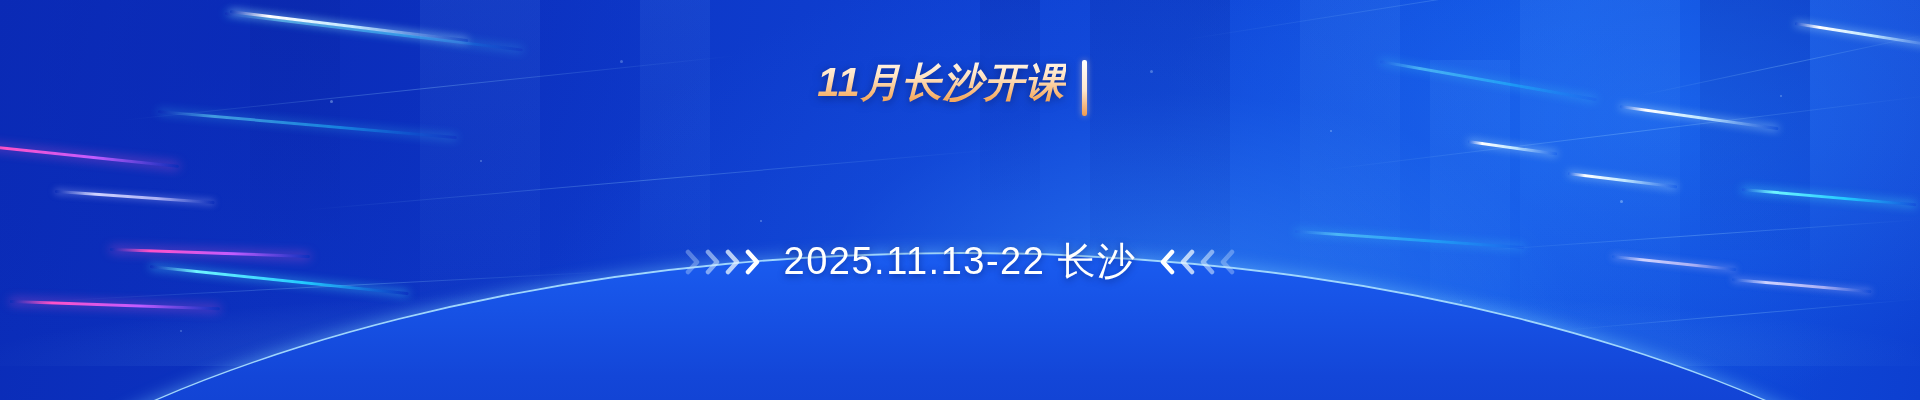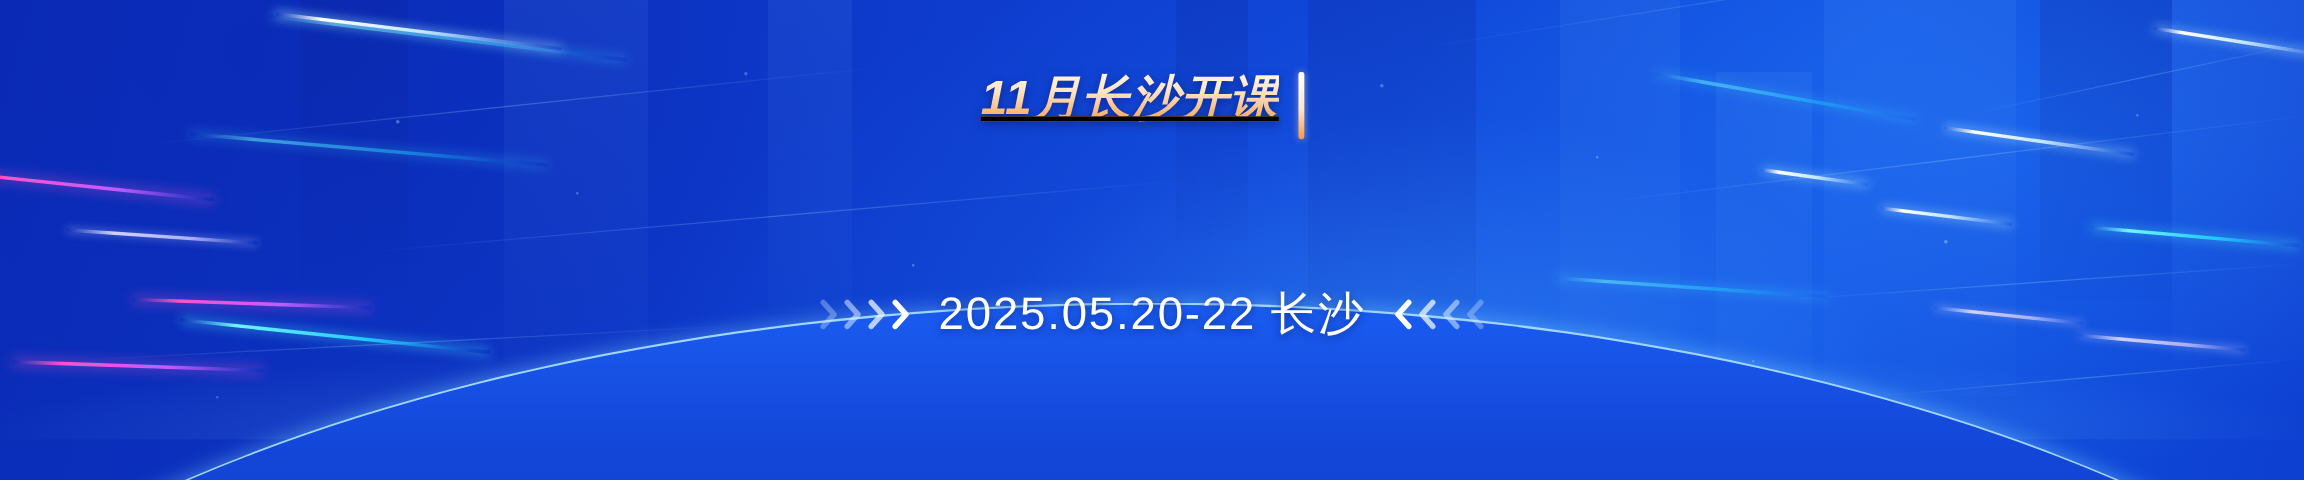--- a/index.html
+++ b/index.html
@@ -46,21 +46,21 @@
     border-radius:50% 50% 0 0 / 100% 100% 0 0;
     background:radial-gradient(ellipse 60% 100% at 50% 100%, rgba(140,215,255,.30), rgba(140,215,255,0) 70%);
     pointer-events:none;
   }
 
   
   #content{ position:absolute; inset:0; z-index:30; }
 
   #kicker-row{
     position:absolute; top:56px; left:0; width:1920px;
-    display:flex; justify-content:center; align-items:flex-start; gap:16px;text-decoration:underline;
+    display:flex; justify-content:center; align-items:flex-start; gap:16px;
   }
   #kicker{
     font-size:40px; font-weight:700; font-style:italic; letter-spacing:1px;
     line-height:1; padding-top:6px;
     background:linear-gradient(180deg, #fff6ea 8%, #ffe3c2 45%, #f5a85c 96%);
     -webkit-background-clip:text; background-clip:text; color:transparent;
     -webkit-text-fill-color:transparent;
     filter:drop-shadow(0 2px 4px rgba(4,20,90,.55));
   }
   #divider{
@@ -185,21 +185,21 @@
               <path d="M3 3 L12 13 L3 23" fill="none" stroke="#e6f3ff" stroke-width="4.5" stroke-linecap="round" stroke-linejoin="round"></path>
             </svg>
         </span>
         <span class="chev" style="opacity:1;">
           <svg viewBox="0 0 17 26">
               <path d="M3 3 L12 13 L3 23" fill="none" stroke="#ffffff" stroke-width="4.5" stroke-linecap="round" stroke-linejoin="round"></path>
             </svg>
         </span>
       </div>
 
-      <div id="datetext">2025.05.20-22  长沙</div>
+      <div id="datetext">2025.11.13-22  长沙</div>
 
       <div class="chev-group">
         <span class="chev" style="opacity:1;">
           <svg viewBox="0 0 17 26">
               <path d="M14 3 L5 13 L14 23" fill="none" stroke="#ffffff" stroke-width="4.5" stroke-linecap="round" stroke-linejoin="round"></path>
             </svg>
         </span>
         <span class="chev" style="opacity:.78;">
           <svg viewBox="0 0 17 26">
               <path d="M14 3 L5 13 L14 23" fill="none" stroke="#e6f3ff" stroke-width="4.5" stroke-linecap="round" stroke-linejoin="round"></path>

